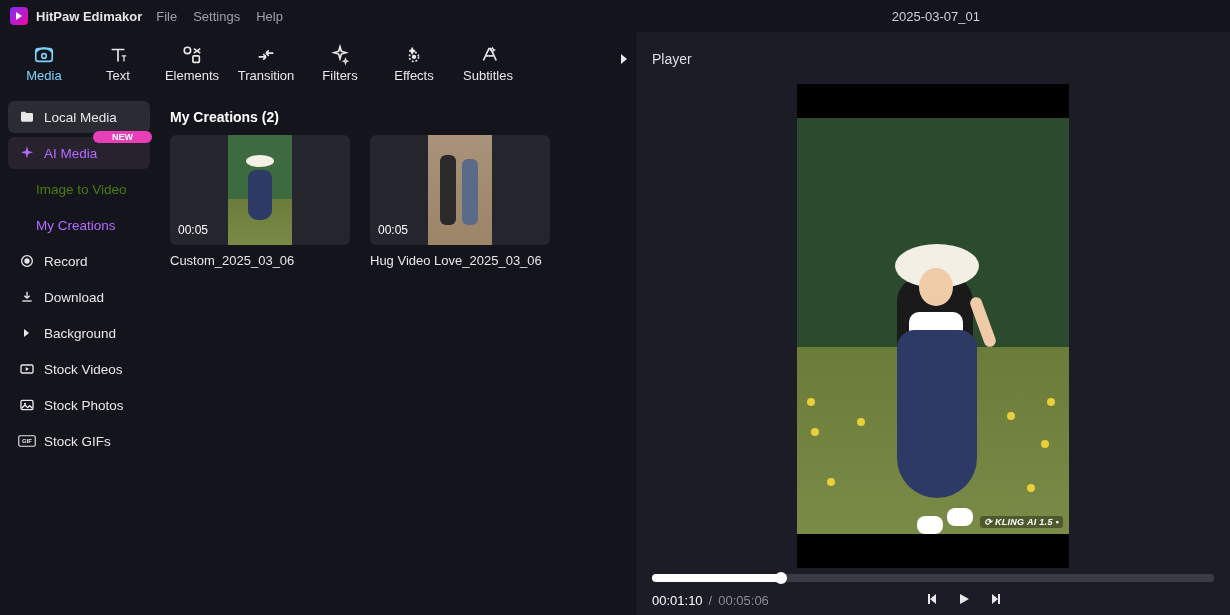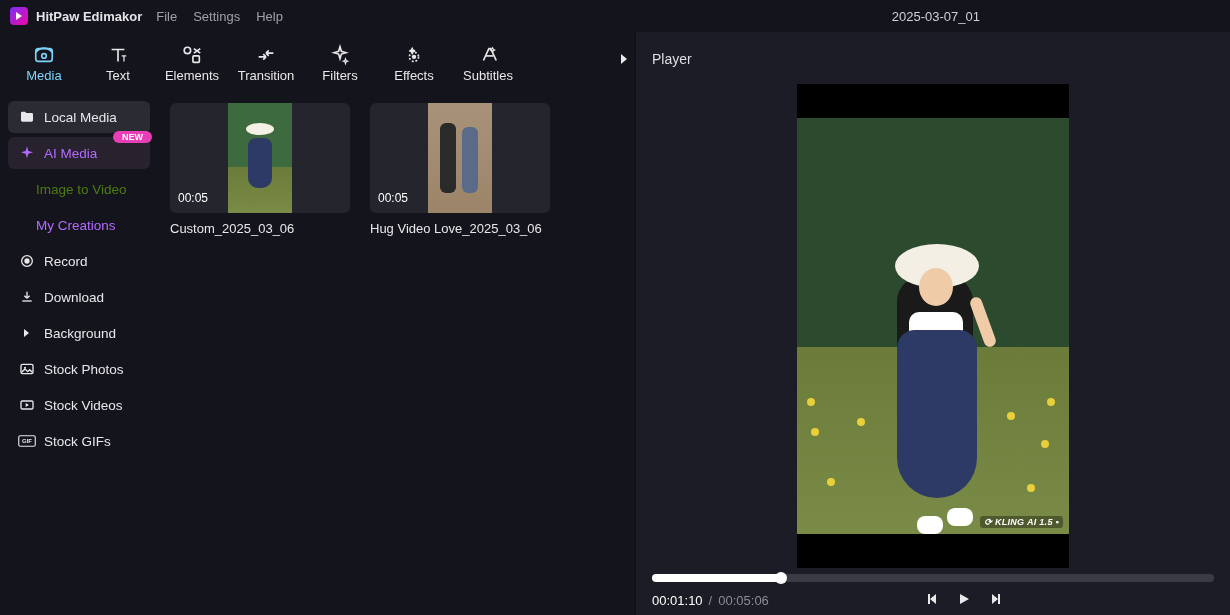--- a/index.html
+++ b/index.html
@@ -18,21 +18,21 @@
   .tool-tab svg { stroke: currentColor; fill: none; }
   .tool-tabs .expand-arrow { position:absolute; right:6px; top:20px; color:#e8e8ea; cursor:pointer;}
   .left-body { flex:1; display:flex; min-height:0;}
   .sidebar { width: 158px; padding: 4px 8px; display:flex; flex-direction:column; gap:4px;}
   .side-item { display:flex; align-items:center; height:32px; padding:0 10px; border-radius:6px; font-size:13.5px; color:#e8e8ea; cursor:pointer; position:relative;}
   .side-item.pill { background:#2a2b33;}
   .side-item.sub { padding-left:28px; color:#4d7c0f;}
   .side-item.sub.active { color:#b36bff;}
   .side-item .s-ico { width:18px; margin-right:8px; display:flex; align-items:center; justify-content:center;}
   .side-item.ai.active { color:#b36bff; background:#28222f;}
-  .badge-new { position:absolute; right:-2px; top:-6px; background:#e83eb7; color:#fff; font-size:9px; font-weight:700; padding:1px 9px; border-radius:6px;}
+  .badge-new { position:absolute; right:-2px; top:-6px; background:#e83eb7; color:#fff; font-size:9px; font-weight:700; padding:1px 19px; border-radius:6px;}
   .content { flex:1; padding: 6px 12px; min-width:0;}
   .section-title { font-size:14px; font-weight:700; color:#fff; margin:6px 0 10px 0;}
   .thumb-row { display:flex; gap:20px;}
   .thumb-card { width:180px;}
   .thumb { position:relative; width:180px; height:110px; background:#24252d; border-radius:6px; overflow:hidden; display:flex; align-items:center; justify-content:center;}
   .thumb .dur { position:absolute; left:8px; bottom:8px; font-size:12px; color:#fff;}
   .thumb-label { margin-top:8px; font-size:13px; color:#e8e8ea;}
   .right-panel { flex:1; background:#1b1c25; border-left:1px solid #0f0f14; display:flex; flex-direction:column;}
   .player-header { height:54px; display:flex; align-items:center; padding:0 16px; font-size:14px; color:#dedee4;}
   .preview-wrap { flex:1; display:flex; align-items:center; justify-content:center; background:#1b1c25; min-height:0;font-style:italic;}
@@ -212,48 +212,49 @@
           <span class="s-ico">
             <svg width="12" height="12" viewBox="0 0 12 12">
                 <path d="M3 2 L8 6 L3 10" fill="#e8e8ea"></path>
               </svg>
           </span>
           <span>Background</span>
         </div>
         <div class="side-item">
           <span class="s-ico">
             <svg width="16" height="16" viewBox="0 0 24 24" fill="none" stroke="#e8e8ea" stroke-width="2">
+                <rect x="3" y="6" width="18" height="12" rx="2"></rect>
+                <path d="M10 9 L15 12 L10 15 Z" fill="#e8e8ea" stroke="none"></path>
+              </svg>
+          </span>
+          <span>Stock Videos</span>
+        </div>
+        <div class="side-item">
+          <span class="s-ico">
+            <svg width="16" height="16" viewBox="0 0 24 24" fill="none" stroke="#e8e8ea" stroke-width="2">
                 <rect x="3" y="5" width="18" height="14" rx="2"></rect>
                 <circle cx="9" cy="10" r="1.5" fill="#e8e8ea" stroke="none"></circle>
                 <path d="M4 17 L9 12 L13 16 L16 13 L20 17"></path>
               </svg>
           </span>
           <span>Stock Photos</span>
         </div>
         <div class="side-item">
           <span class="s-ico">
-            <svg width="16" height="16" viewBox="0 0 24 24" fill="none" stroke="#e8e8ea" stroke-width="2">
-                <rect x="3" y="6" width="18" height="12" rx="2"></rect>
-                <path d="M10 9 L15 12 L10 15 Z" fill="#e8e8ea" stroke="none"></path>
-              </svg>
-          </span>
-          <span>Stock Videos</span>
-        </div>
-        <div class="side-item">
-          <span class="s-ico">
             <svg width="18" height="14" viewBox="0 0 24 16" fill="none" stroke="#e8e8ea" stroke-width="1.5">
                 <rect x="1" y="1" width="22" height="14" rx="2"></rect>
                 <text x="12" y="11" font-size="8" text-anchor="middle" fill="#e8e8ea" stroke="none" font-family="Arial" font-weight="700">GIF</text>
               </svg>
           </span>
           <span>Stock GIFs</span>
         </div>
       </div>
 
       <div class="content">
+        <div class="section-title">My Creations (2)</div>
         <div class="thumb-row">
           <div class="thumb-card">
             <div class="thumb">
               <div class="fig1">
                 <div class="hat"></div>
                   <div class="body"></div>
               </div>
               <div class="dur">00:05</div>
             </div>
             <div class="thumb-label">Custom_2025_03_06</div>

